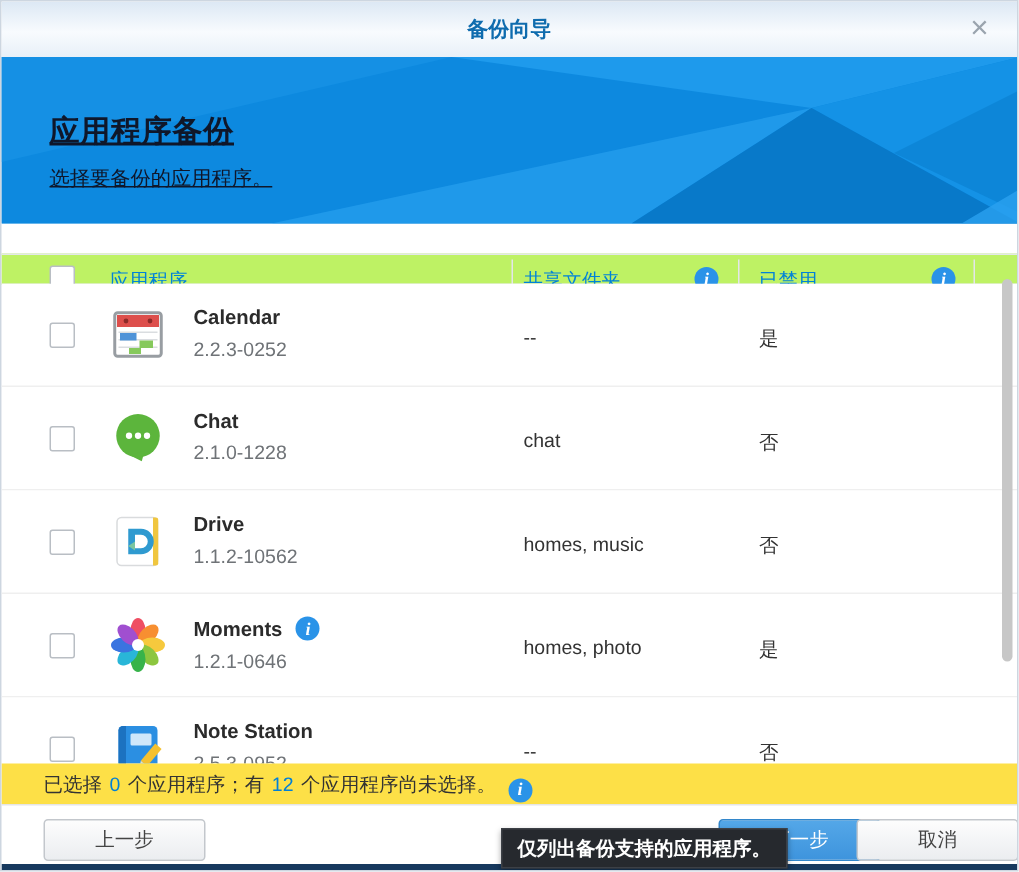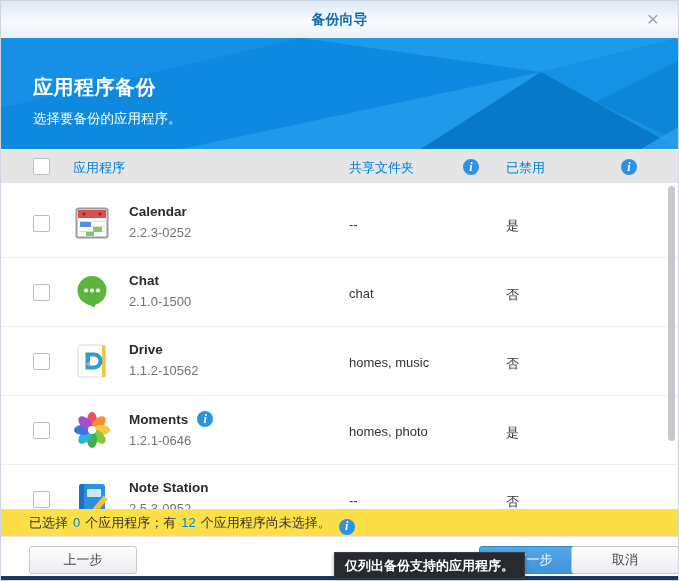--- a/index.html
+++ b/index.html
@@ -11,27 +11,27 @@
   .titlebar { position:absolute; top:0; left:0; right:0; height:37px;
     background:linear-gradient(#dce8f4, #f8fbfe 55%, #e8f0f8); }
   .titlebar .title { display:block; text-align:center; line-height:37px;
     color:#0f6cae; font-size:14px; font-weight:bold; }
   .close-btn { position:absolute; right:13px; top:0; width:24px; height:37px;
     line-height:35px; text-align:center; color:#9aa4ae; font-size:21px; cursor:pointer; }
 
   
   .hero { position:absolute; top:37px; left:0; right:0; height:111px; background:#0d89df; }
   .hero svg { position:absolute; inset:0; }
-  .hero-text { position:absolute; left:32px; top:36px; color:#ffffff; z-index:2; }
+  .hero-text { position:absolute; left:32px; top:36px; color:#0f172a; z-index:2;text-decoration:underline; }
   .hero-title { font-size:20px; font-weight:bold; letter-spacing:.5px; }
   .hero-subtitle { font-size:13.5px; margin-top:9px; }
 
   
-  .thead { position:absolute; top:149px; left:0; right:0; height:33px;
-    border-top:1px solid #e4e7ea; border-bottom:1px solid #e0e3e6; background:#e5e5e5; }
+  .thead { position:absolute; top:168px; left:0; right:0; height:21px;
+    border-top:1px solid #e4e7ea; border-bottom:1px solid #e0e3e6; background:#bef264; }
   .col-label { position:absolute; top:8px; font-size:13px; color:#0082d8; }
   .col-sep { position:absolute; top:3px; height:27px; width:1px; background:#e3e6e9; }
   .cb { display:inline-block; width:17px; height:17px; background:#fff;
     border:1px solid #b9bec4; border-radius:2px; cursor:pointer; }
   .thead .cb { position:absolute; left:32px; top:7px; }
 
   .info-icon { display:inline-flex; width:16px; height:16px; border-radius:50%;
     background:#2a93e8; color:#fff; font-family:"Liberation Serif",serif;
     font-style:italic; font-weight:bold; font-size:12px;
     align-items:center; justify-content:center; cursor:pointer; }
@@ -150,21 +150,21 @@
             <circle cx="19" cy="17.5" r="14.5" fill="#5cb53c"></circle>
             <path d="M13.5 30.5 L21.5 34.5 L23.5 27.5 Z" fill="#5cb53c"></path>
             <circle cx="13" cy="17.5" r="2.1" fill="#fff"></circle>
             <circle cx="19" cy="17.5" r="2.1" fill="#fff"></circle>
             <circle cx="25" cy="17.5" r="2.1" fill="#fff"></circle>
           </svg></span>
         <div class="app-meta">
           <div class="app-name-line">
             <span class="app-name">Chat</span>
           </div>
-          <div class="app-version">2.1.0-1500</div>
+          <div class="app-version">2.1.0-1228</div>
         </div>
         <span class="cell shared">chat</span>
         <span class="cell disabled">否</span>
       </div>
       <div class="row">
         <span class="cb"></span>
         <span class="app-icon"><svg width="38" height="38" viewBox="0 0 38 38">
             <rect x="5" y="3" width="27" height="32" rx="3" fill="#fff" stroke="#d9dbdd"></rect>
             <path d="M29 3h2a1.5 1.5 0 0 1 1.5 1.5v29A1.5 1.5 0 0 1 31 35h-2z" fill="#f0c63f"></path>
             <path d="M12.5 10.5h8.5a8.5 8.5 0 0 1 0 17h-8.5z M17 14.5v9h4a4.5 4.5 0 0 0 0-9z" fill="#2f9ad0" fill-rule="evenodd"></path>

